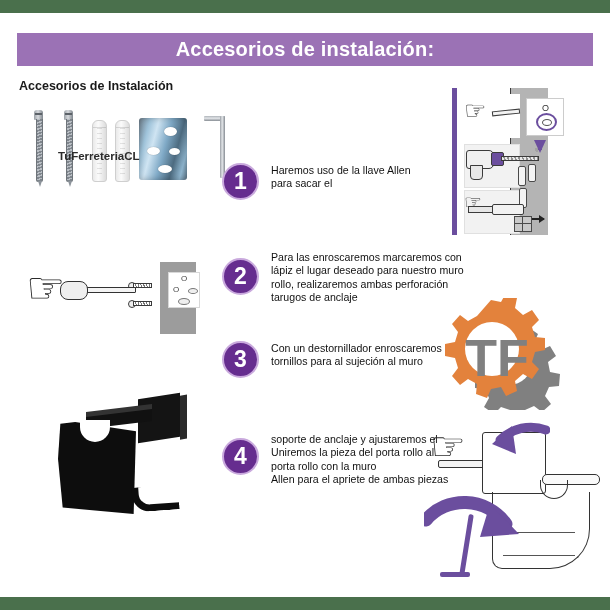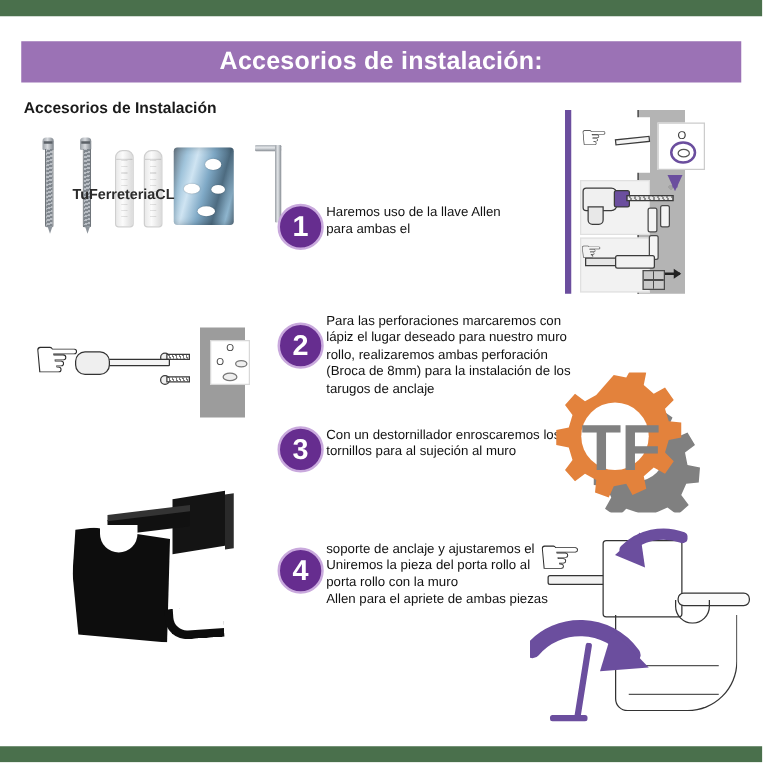--- a/index.html
+++ b/index.html
@@ -197,21 +197,21 @@
     border: 2px solid #c9a9dd;
     color: #ffffff;
     font-size: 23px;
     font-weight: bold;
     display: flex;
     align-items: center;
     justify-content: center;
     box-sizing: border-box;
   }
   .step-text {
-    margin-left: 2px;
+    margin-left: 12px;
     font-size: 10.6px;
     line-height: 13.4px;
     color: #111111;
     padding-top: 1px;
   }
   .step-text span { display: block; white-space: nowrap; }
 
   #step-1 { left: 222px; top: 163px; }
   #step-2 { left: 222px; top: 250px; }
   #step-3 { left: 222px; top: 341px; }
@@ -738,31 +738,30 @@
     <div class="prod-arm"></div>
     <div class="prod-cover"></div>
     <div class="prod-notch"></div>
     <div class="prod-hook"></div>
   </div>
 
   <div class="step" id="step-1">
     <div class="step-badge">1</div>
     <div class="step-text">
       <span>Haremos uso de la llave Allen</span>
-      <span>para ambas el</span>
+      <span>para sacar el</span>
     </div>
   </div>
 
   <div class="step" id="step-2">
     <div class="step-badge">2</div>
     <div class="step-text">
-      <span>Para las perforaciones marcaremos con</span>
+      <span>Para las enroscaremos marcaremos con</span>
       <span>lápiz el lugar deseado para nuestro muro</span>
       <span>rollo, realizaremos ambas perforación</span>
-      <span>(Broca de 8mm) para la instalación de los</span>
       <span>tarugos de anclaje</span>
     </div>
   </div>
 
   <div class="step" id="step-3">
     <div class="step-badge">3</div>
     <div class="step-text">
       <span>Con un destornillador enroscaremos los</span>
       <span>tornillos para al sujeción al muro</span>
     </div>

